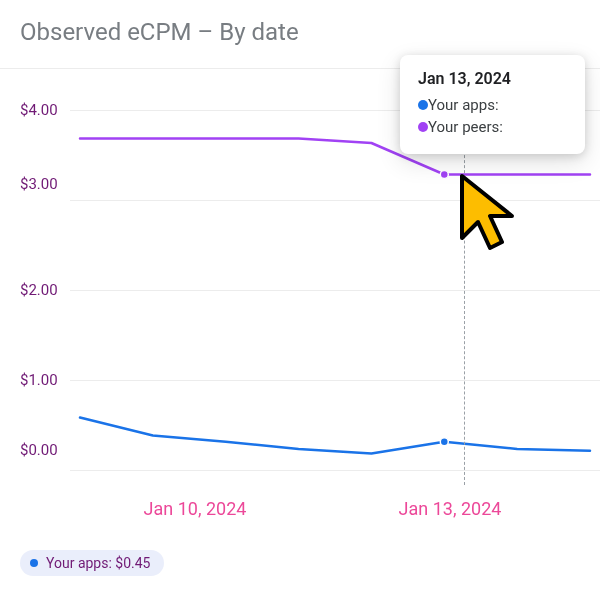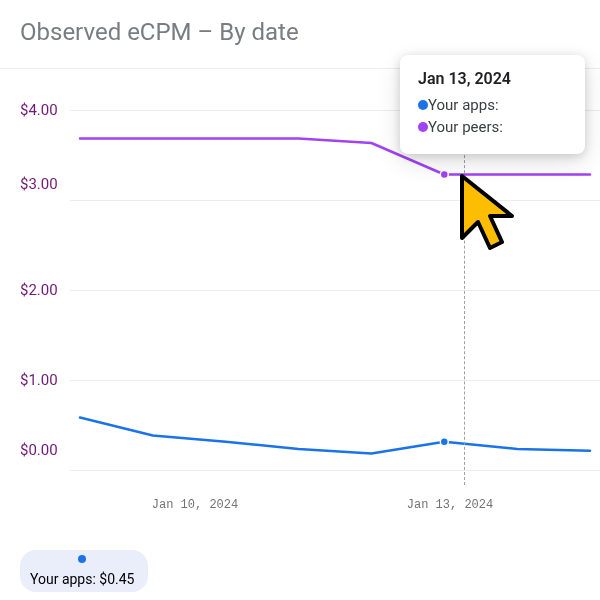--- a/index.html
+++ b/index.html
@@ -49,25 +49,24 @@
   .gridline {
     position: absolute;
     height: 1px;
     background: #ececec;
     left: 50px;
     right: 0;
   }
   .xlabel {
     position: absolute;
     top: 418px;
-    font-size: 12px;
-    color: #737373;
+    font-size: 18px;
+    color: #ec4899;
     transform: translateX(-50%);
     white-space: nowrap;
-    font-family: Liberation Mono, monospace;
   }
   svg.lines {
     position: absolute;
     left: 50px;
     top: 0;
     width: 530px;
     height: 405px;
     overflow: visible;
   }
   .legend-row {
@@ -79,22 +78,21 @@
     align-items: center;
   }
   .pill {
     background: #eaeefb;
     border-radius: 16px;
     padding: 5px 14px 5px 10px;
     display: flex;
     align-items: center;
     gap: 8px;
     font-size: 14px;
-    color: #000000;
-    flex-direction: column;
+    color: #701a75;
   }
   .dot {
     width: 8px;
     height: 8px;
     border-radius: 50%;
     display: inline-block;
   }
   .dot.blue { background: #1a73e8; }
   .dot.purple { background: #a142f4; }
   .tooltip {

